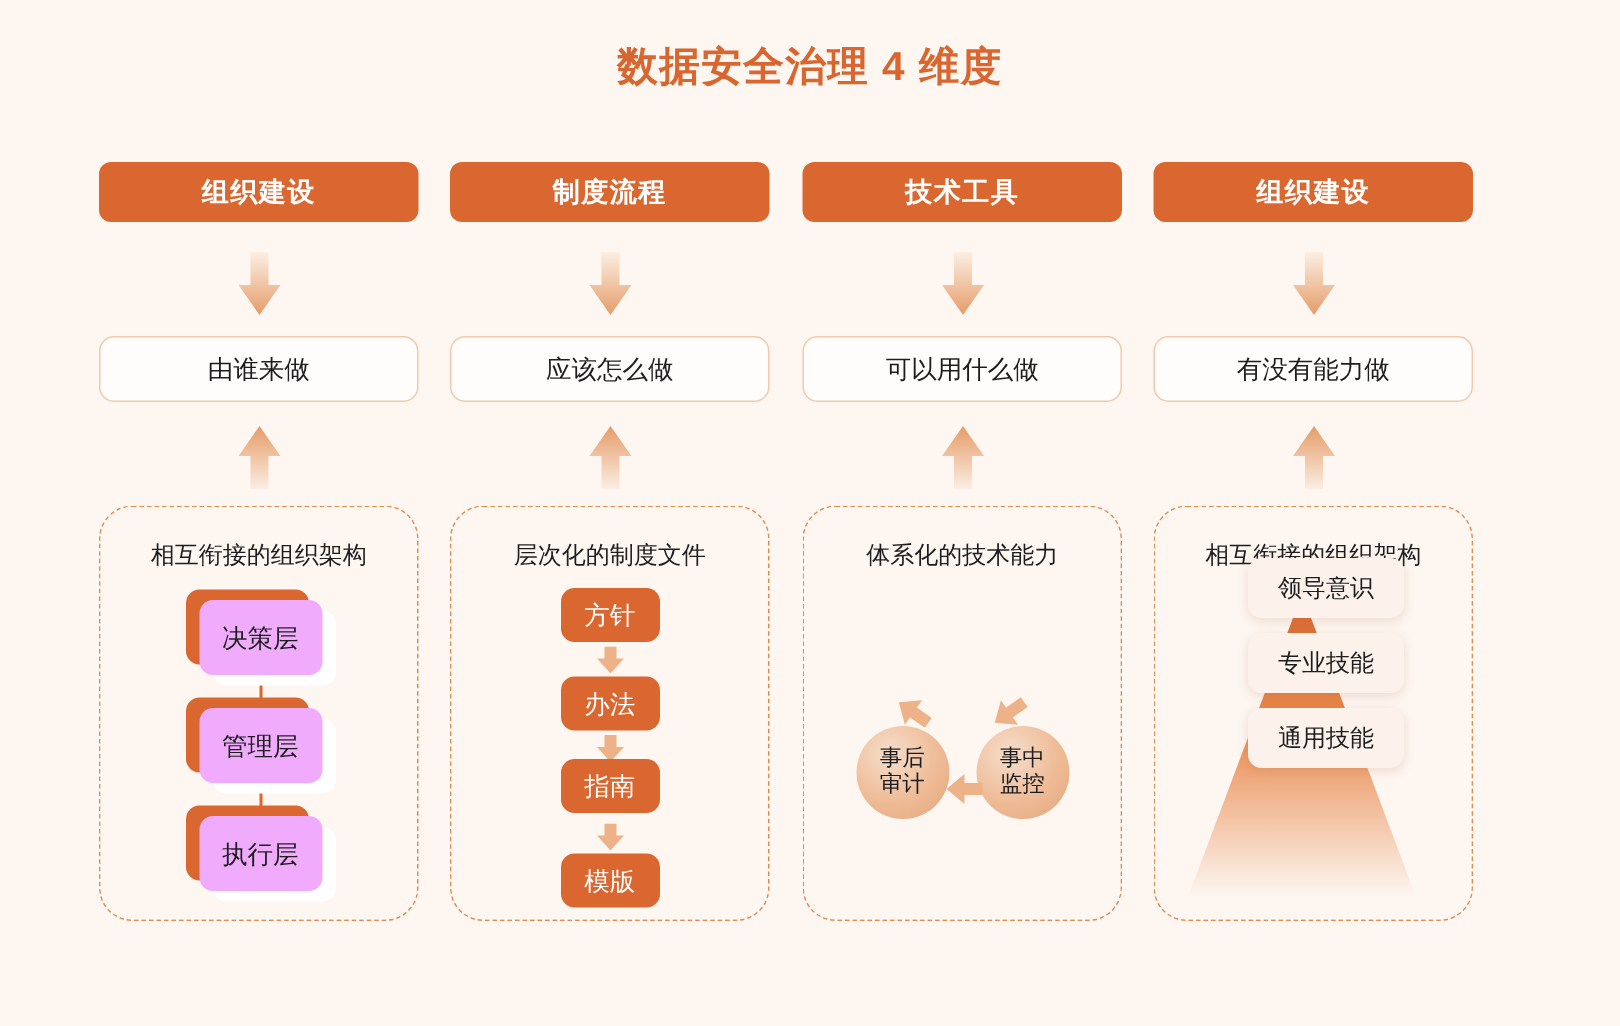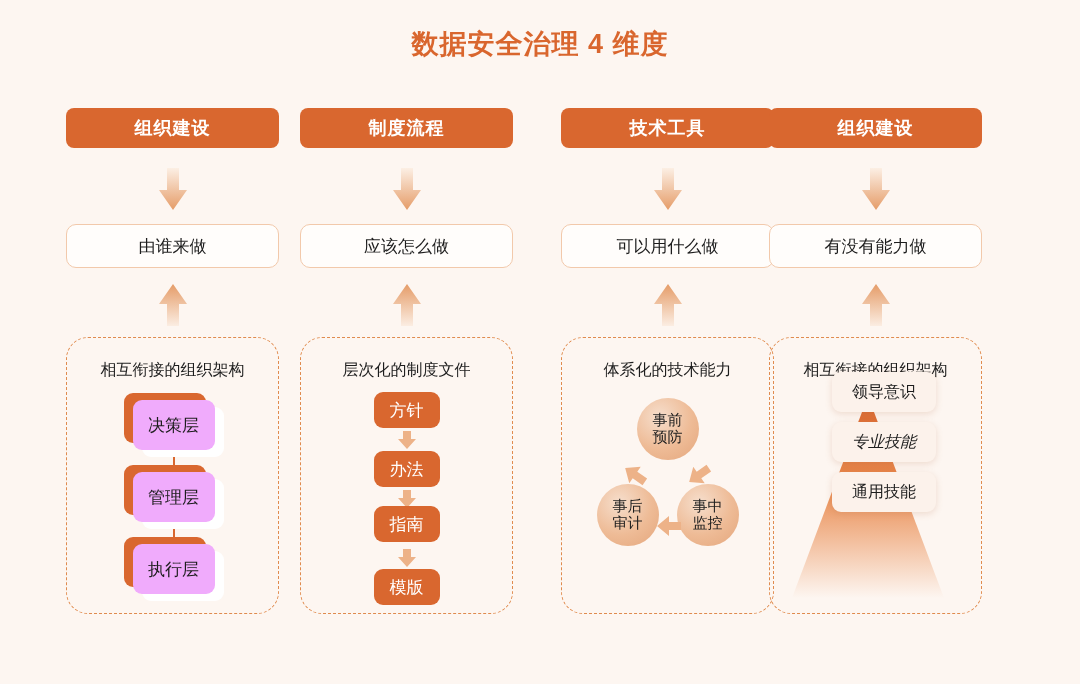--- a/index.html
+++ b/index.html
@@ -16,21 +16,21 @@
     position: absolute; left: 0; top: 26px; width: 1080px;
     text-align: center;
     font-size: 27px; font-weight: bold; letter-spacing: 1px;
     color: #D9662E;
   }
 
   
   .col { position: absolute; top: 0; width: 213px; height: 684px; }
   .col-0 { left: 66px; }
   .col-1 { left: 300px; }
-  .col-2 { left: 561px; }
+  .col-2 { left: 535px; }
   .col-3 { left: 769px; }
 
   
   .hdr {
     position: absolute; top: 108px; left: 0; width: 213px; height: 40px;
     background: #D9672F; border-radius: 8px;
     display: flex; align-items: center; justify-content: center;
     color: #FFFFFF; font-size: 18px; font-weight: bold; letter-spacing: 1px;
   }
 
@@ -108,21 +108,21 @@
 
   
   .pyr { position: absolute; left: 6px; top: 54px; width: 200px; height: 215px; }
   .skill {
     position: absolute; left: 62px; width: 104px; height: 40px;
     background: #FCF2EB; border-radius: 9px;
     box-shadow: 0 2px 7px rgba(180,110,70,0.20);
     display: flex; align-items: center; justify-content: center;
     font-size: 16px; color: #1d1d1d;
   }
-  .sk-0 { top: 34px; font-family: Liberation Mono, monospace; }  .sk-1 { top: 84px; font-style: italic; }  .sk-2 { top: 134px; }
+  .sk-0 { top: 34px; font-family: Liberation Mono, monospace; }  .sk-1 { top: 84px; }  .sk-2 { top: 134px; }
 </style>
 </head>
 <body>
 
 <div class="stage">
 
   <div class="title">数据安全治理 4 维度</div>
 
   <div class="col col-0">
     <div class="hdr">组织建设</div>
@@ -237,24 +237,20 @@
         <stop offset="0%" stop-color="#E59C68"></stop>
             <stop offset="100%" stop-color="#FBEDE2"></stop>
       </linearGradient>
         </defs>
       <path d="M16 0 L30 20 h-8 v22 h-12 V20 H2 Z" fill="url(#gu2)"></path>
     </svg>
 
     <div class="panel">
       <div class="panel-title">体系化的技术能力</div>
 
-      <div class="circ circ-top">
-        <span>事前</span>
-        <span>预防</span>
-      </div>
       <div class="circ circ-br">
         <span>事中</span>
         <span>监控</span>
       </div>
       <div class="circ circ-bl">
         <span>事后</span>
         <span>审计</span>
       </div>
 
       <svg class="cyc-arr" style="left:122px; top:122px; transform:rotate(55deg)" viewBox="0 0 30 30">

